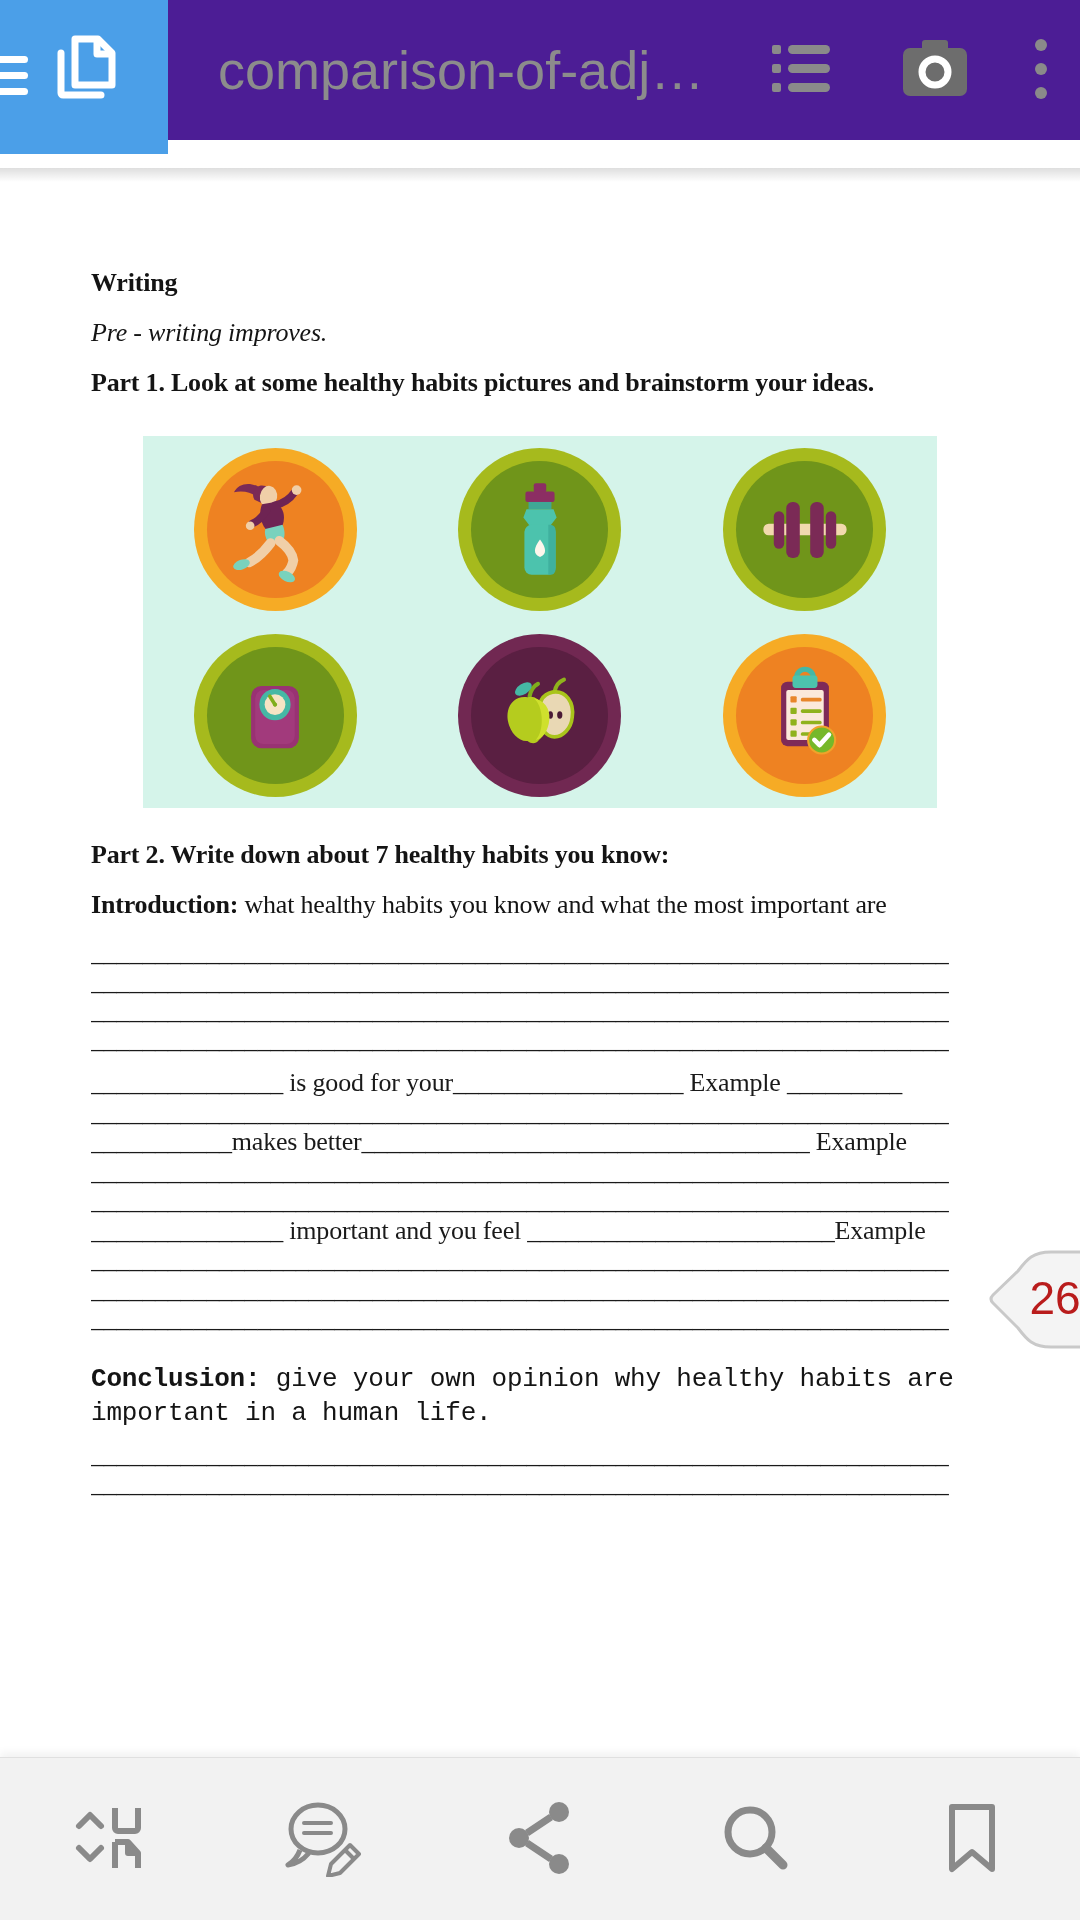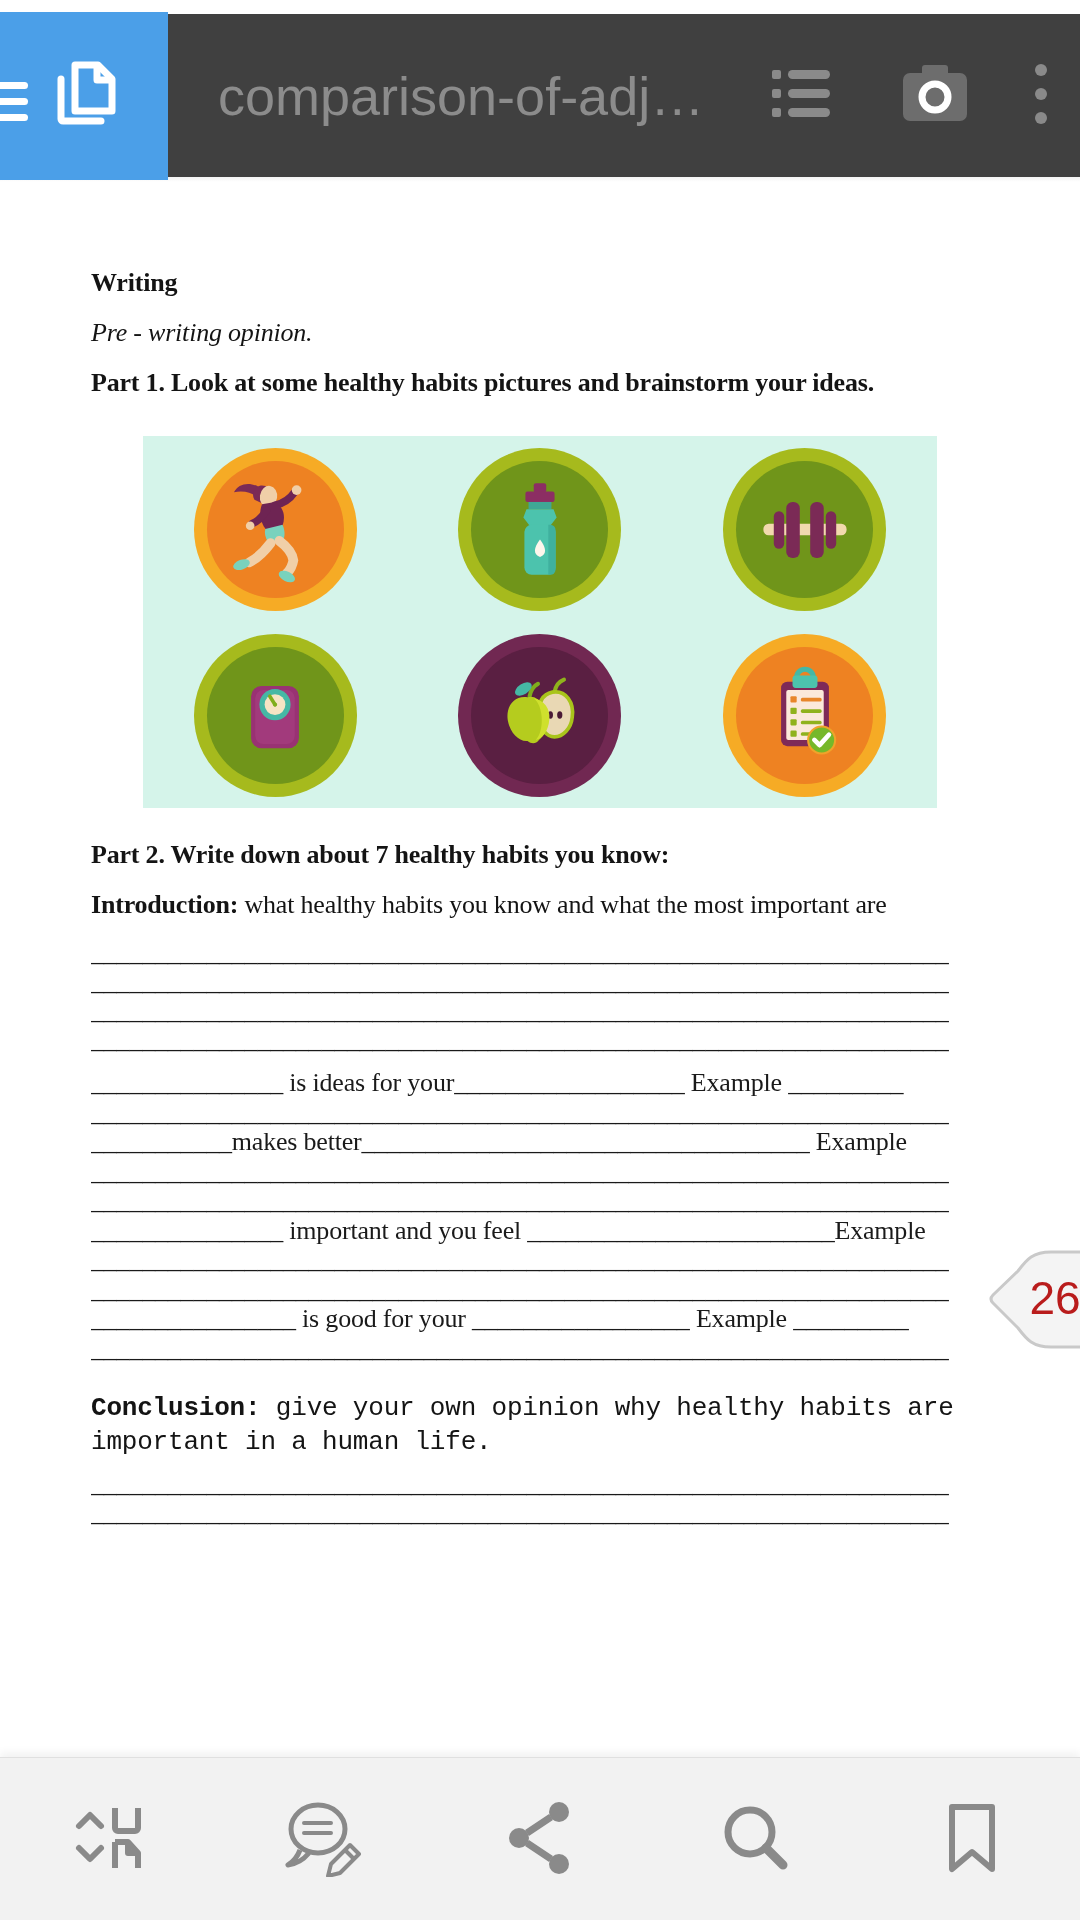--- a/index.html
+++ b/index.html
@@ -1,22 +1,22 @@
 <!DOCTYPE html>
 <html><head>
 <meta charset="utf-8">
 <style>
   html,body{margin:0;padding:0;}
   body{width:1080px;height:1920px;background:#ffffff;overflow:hidden;
        font-family:"Liberation Sans",sans-serif;}
   .screen{position:relative;width:1080px;height:1920px;}
 
   
-  .topbar{position:absolute;top:14px;left:0;width:1080px;height:163px;
-          background:#404040;display:flex;align-items:center;z-index:5;}
+  .topbar{position:absolute;top:0;left:0;width:1080px;height:140px;
+          background:#4c1d95;display:flex;align-items:center;z-index:5;}
   .topbar-shadow{position:absolute;top:168px;left:0;width:1080px;height:14px;
           background:linear-gradient(to bottom,rgba(0,0,0,0.13),rgba(0,0,0,0));z-index:4;}
   .doc-tab{position:relative;width:168px;height:168px;background:#4b9fe8;
            overflow:hidden;flex:0 0 auto;display:flex;align-items:center;justify-content:center;}
   .hamburger{position:absolute;left:-20px;top:70px;width:48px;}
   .hamburger i{display:block;height:7px;border-radius:4px;background:#fff;margin-bottom:9px;}
   .title{flex:1;margin-left:50px;font-size:54px;color:#8c8c8c;white-space:nowrap;
          overflow:hidden;text-overflow:ellipsis;}
   .bar-btn{flex:0 0 auto;border:none;background:none;padding:0;margin:0;cursor:pointer;
            display:flex;align-items:center;justify-content:center;}
@@ -123,21 +123,21 @@
         </svg>
       </span>
     </button>
   </header>
   <div class="topbar-shadow"></div>
 
   <main class="docarea">
     <div class="doc-content">
 
       <p class="para bold">Writing</p>
-      <p class="para italic">Pre - writing opinion.</p>
+      <p class="para italic">Pre - writing improves.</p>
       <p class="para bold part1">Part 1. Look at some healthy habits pictures and brainstorm your ideas.</p>
 
       <div class="habits-img">
 
         <div class="badge-circle c-orange">
           <div class="badge-inner">
             <svg width="108" height="108" viewBox="0 0 100 100">
               <path d="M35,11 C26,6 16,8 12,16 C20,14 28,16 33,20 Z" fill="#7b2a56"></path>
               <path d="M36,10 C30,12 28,18 31,23 L40,27 49,19 C47,12 41,9 36,10 Z" fill="#7b2a56"></path>
               <ellipse cx="44" cy="20" rx="8" ry="10" fill="#f0cfa8" transform="rotate(8 44 20)"></ellipse>
@@ -237,29 +237,28 @@
 
       <div class="intro-lines">
         <div class="blank">___________________________________________________________________</div>
         <div class="blank">___________________________________________________________________</div>
         <div class="blank">___________________________________________________________________</div>
         <div class="blank">___________________________________________________________________</div>
       </div>
 
 
       <div class="main-rows">
-        <div class="blank">_______________ is ideas for your__________________   Example _________</div>
+        <div class="blank">_______________ is good for your__________________   Example _________</div>
         <div class="blank">___________________________________________________________________</div>
         <div class="blank">___________makes better___________________________________ Example</div>
         <div class="blank">___________________________________________________________________</div>
         <div class="blank">___________________________________________________________________</div>
         <div class="blank">_______________ important and you feel ________________________Example</div>
         <div class="blank">___________________________________________________________________</div>
         <div class="blank">___________________________________________________________________</div>
-        <div class="blank">________________ is good for your _________________ Example _________</div>
         <div class="blank">___________________________________________________________________</div>
       </div>
 
       <p class="para conclusion"><span class="bold">Conclusion:</span><span> give your own opinion why healthy habits are important in a human life.</span></p>
 
       <div>
         <div class="blank">___________________________________________________________________</div>
         <div class="blank">___________________________________________________________________</div>
       </div>
 

